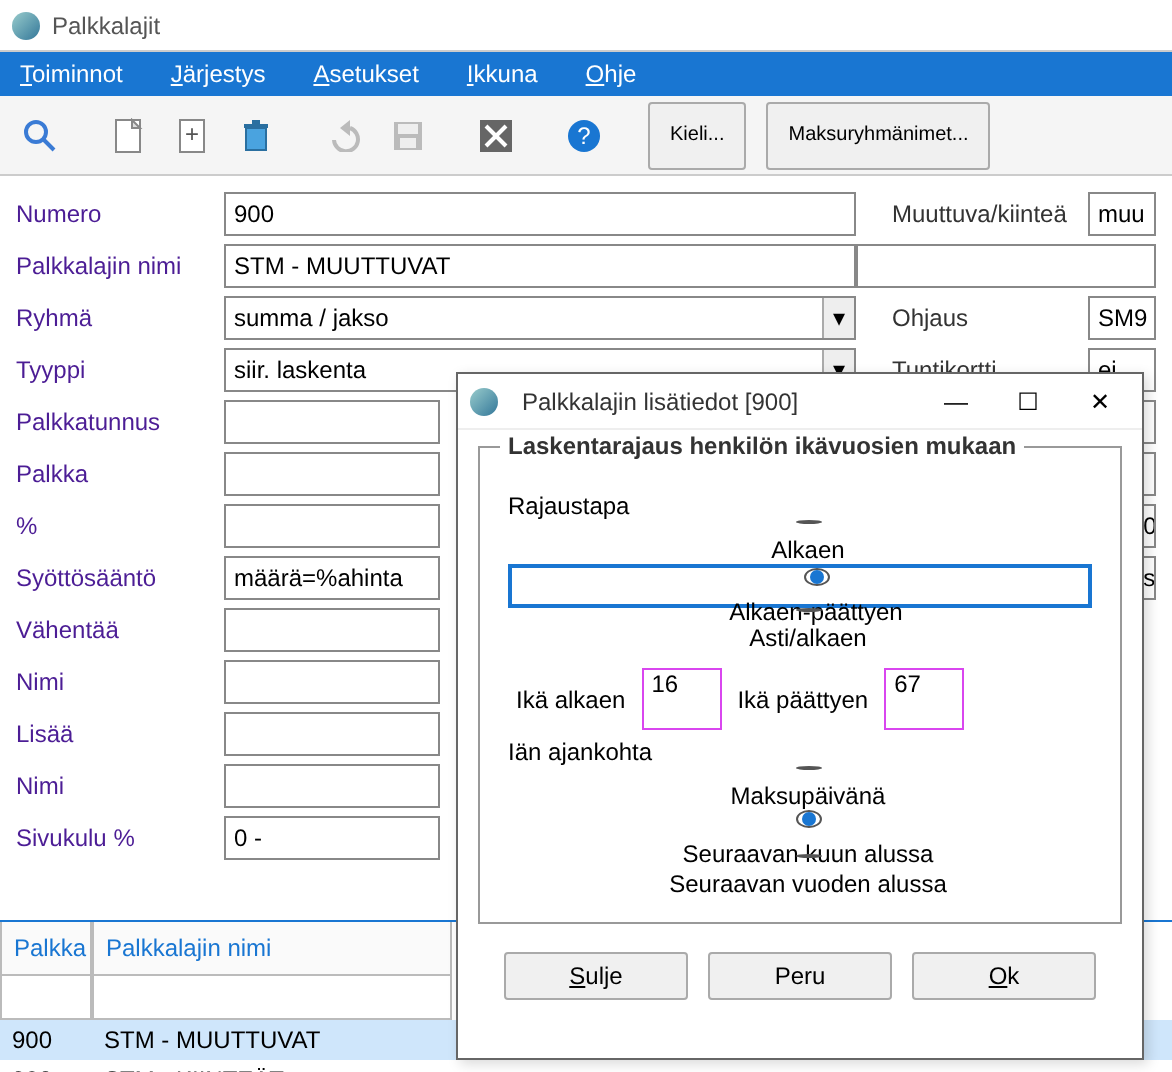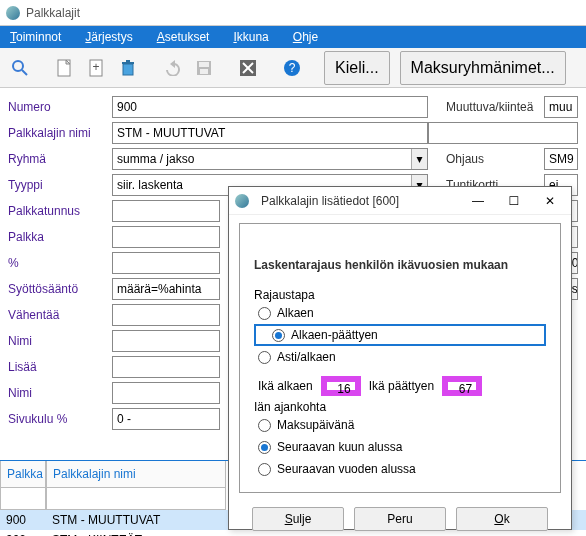--- a/index.html
+++ b/index.html
@@ -9,21 +9,21 @@
   .appicon { width: 14px; height: 14px; border-radius: 50%; background: linear-gradient(135deg,#9cc,#379); margin-right: 6px; }
   .title { color: #555; }
 
   .menubar { height: 22px; background: #1976d2; color: #fff; display: flex; align-items: center; gap: 24px; padding: 0 10px; }
   .menubar span { cursor: default; }
   .menubar span u { text-decoration: underline; }
 
   .toolbar { height: 40px; background: #f5f5f5; border-bottom: 1px solid #ccc; display: flex; align-items: center; padding: 0 6px; gap: 4px; }
   .tbtn { width: 28px; height: 28px; display: flex; align-items: center; justify-content: center; border: 1px solid transparent; }
   .tbtn.sep { width: 8px; }
-  .tlabel-btn { height: 24px; padding: 16px 10px; background: #f0f0f0; border: 1px solid #aaa; border-radius: 2px; display: flex; align-items: center; font-size: 16px; cursor: default; }
+  .tlabel-btn { height: 24px; padding: 16px 10px; background: #f0f0f0; border: 1px solid #aaa; border-radius: 2px; display: flex; align-items: center; font-size: 10px; cursor: default; }
   .tlabel-btn + .tlabel-btn { margin-left: 6px; }
 
   .form-area { padding: 6px 8px 0 8px; }
   .row { display: flex; align-items: center; height: 26px; }
   .lbl { width: 104px; color: #4c1d95; }
   .fld { flex: 0 0 316px; height: 22px; border: 1px solid #888; background: #fff; padding: 0 4px; display: flex; align-items: center; }
   .fld.select { justify-content: space-between; }
   .fld .chev { width: 16px; height: 20px; background: #eee; border-left: 1px solid #aaa; display:flex; align-items:center; justify-content:center; margin-right:-4px; }
   .rlbl { margin-left: 18px; width: 98px; color: #333; }
   .rfld { flex: 1; height: 22px; border: 1px solid #888; background: #fff; padding: 0 4px; display:flex; align-items:center; overflow:hidden; }
@@ -39,27 +39,27 @@
   .grow .c1 { width: 46px; padding-left:6px; }
   .grow .c2 { width: 180px; padding-left:6px; }
   .grow.sel { background: #cfe6fb; }
 
   
   .dialog { position: absolute; left: 228px; top: 186px; width: 344px; height: 344px; background: #fff; border: 1px solid #666; box-shadow: 2px 2px 6px rgba(0,0,0,0.15); }
   .dlg-title { height: 28px; border-bottom: 1px solid #eee; display:flex; align-items:center; padding: 0 6px; gap:6px; }
   .dlg-title .t { flex:1; color:#333; }
   .winbtn { width: 30px; height: 22px; display:flex; align-items:center; justify-content:center; }
   .fieldset { margin: 8px 10px 4px 10px; border: 1px solid #999; padding: 8px 10px 12px 10px; }
-  .legend { position: relative; top: -16px; background:#fff; display:inline-block; padding: 0 4px; color:#333; font-weight:bold; margin-bottom:-10px;margin-top:42px; }
-  .radio-row { display:flex; align-items:center; height: 22px; gap:6px; padding-left:8px; }
+  .legend { position: relative; top: -16px; background:#fff; display:inline-block; padding: 0 4px; color:#333; font-weight:bold; margin-bottom:-10px; }
+  .radio-row { display:flex; align-items:center; height: 22px; gap:6px; padding-left:8px;flex-direction:column; }
   .radio { width:13px; height:13px; border:1px solid #555; border-radius:50%; display:flex; align-items:center; justify-content:center; }
   .radio.on::after { content:""; width:7px; height:7px; background:#1976d2; border-radius:50%; }
   .radio-row.boxed { border: 2px solid #1976d2; margin: 0 4px; padding-left:16px; }
   .age-row { display:flex; align-items:center; gap:8px; padding: 8px 8px 4px 8px; }
-  .age-in { width: 40px; height:20px; border:6px solid #d946ef; text-align:right; padding: 0 4px; }
+  .age-in { width: 40px; height:31px; border:1px solid #d946ef; padding: 0 4px; }
   .btn-row { display:flex; gap:10px; justify-content:center; padding: 10px; }
   .dlg-btn { width: 92px; height: 24px; background:#f0f0f0; border:1px solid #aaa; border-radius:2px; display:flex; align-items:center; justify-content:center; }
 
   svg { display:block; }
 </style>
 </head>
 <body>
 
 <div class="titlebar">
   <div class="appicon"></div>
@@ -228,21 +228,21 @@
       <div class="grow">
         <div class="c1">902</div>
         <div class="c2">STM - KIINTEÄT</div>
       </div>
     </div>
 </div>
 
 <div class="dialog">
   <div class="dlg-title">
     <div class="appicon"></div>
-    <div class="t">Palkkalajin lisätiedot [600]</div>
+    <div class="t">Palkkalajin lisätiedot [900]</div>
     <div class="winbtn">—</div>
     <div class="winbtn">☐</div>
     <div class="winbtn">✕</div>
   </div>
   <div class="fieldset">
     <div class="legend">Laskentarajaus henkilön ikävuosien mukaan</div>
     <div style="padding-left:4px">Rajaustapa</div>
     <div class="radio-row">
         <span class="radio"></span>
         <span>Alkaen</span>

